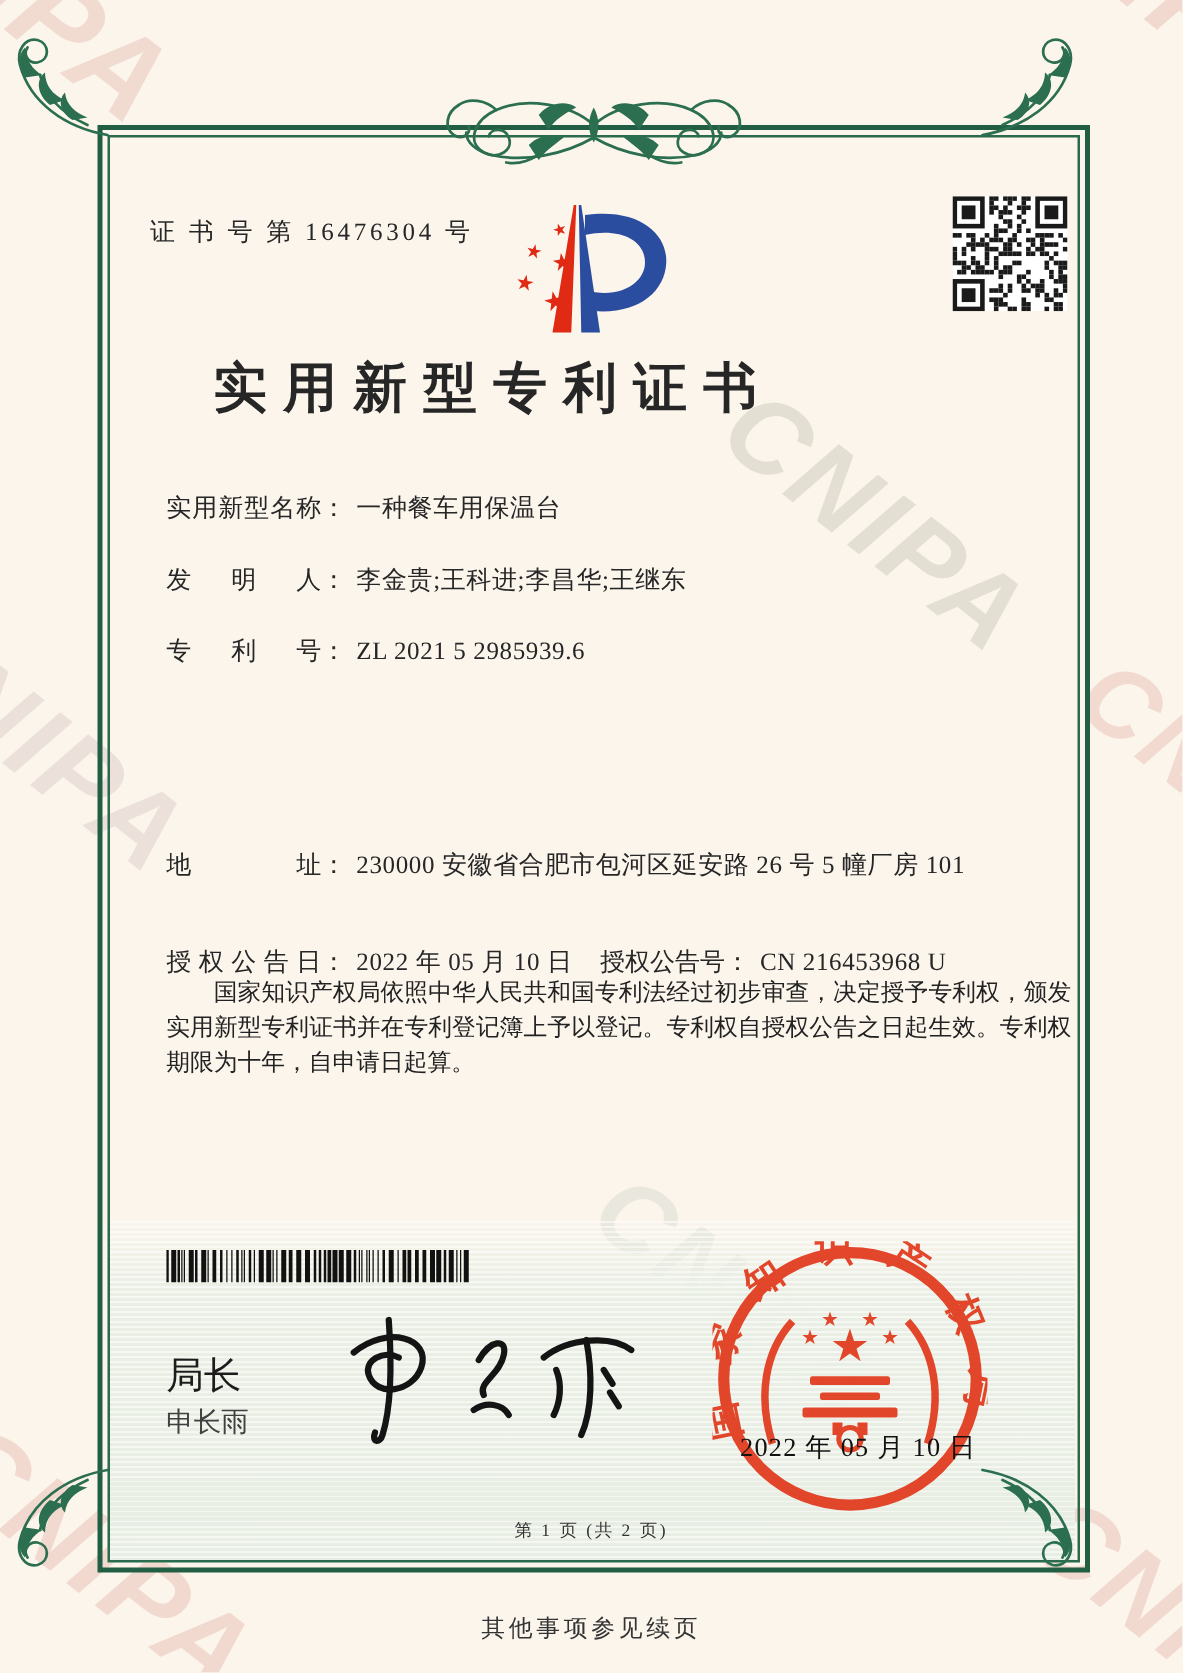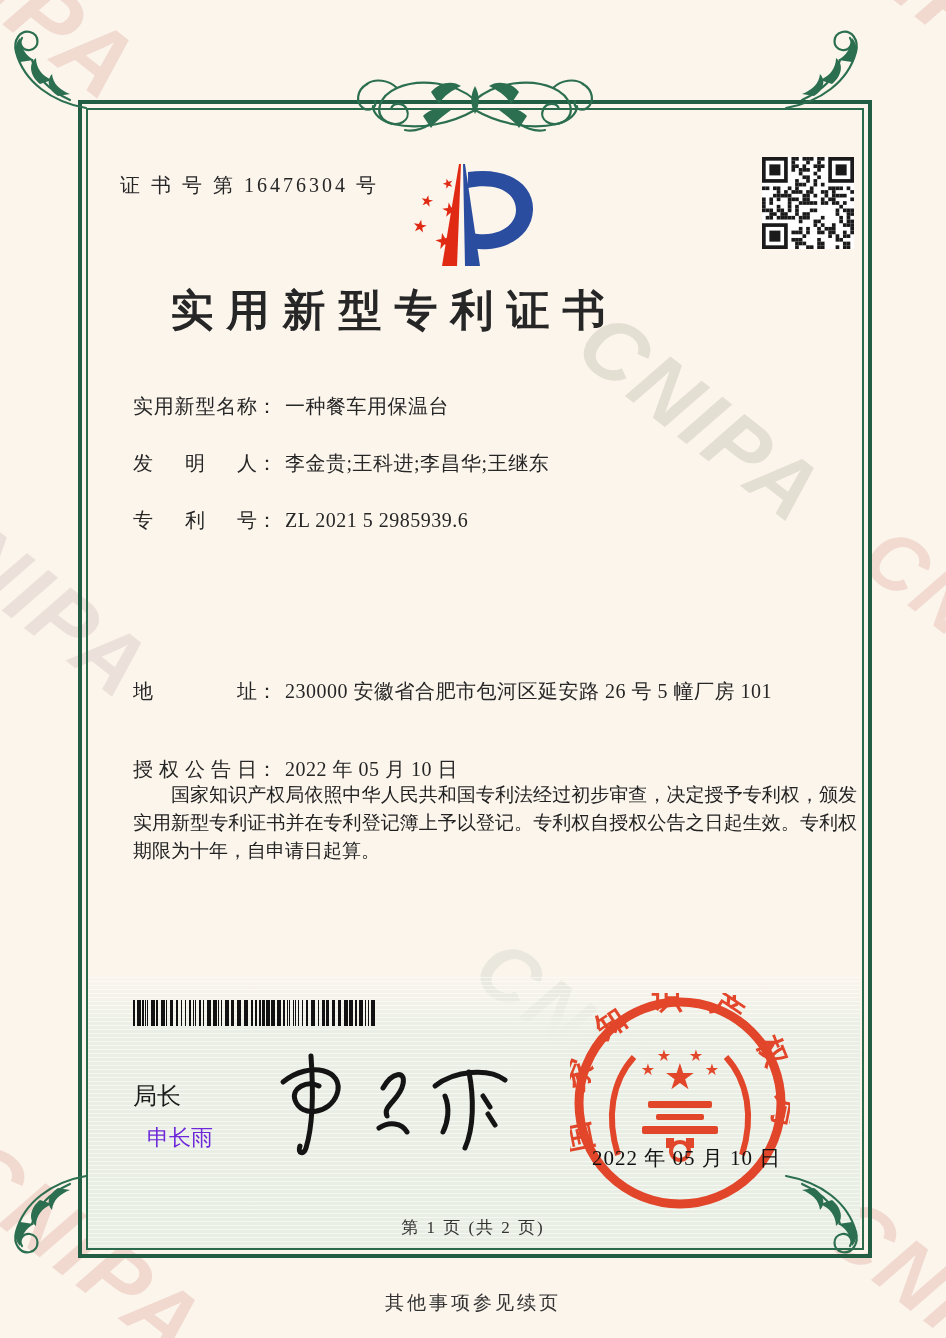--- a/index.html
+++ b/index.html
@@ -46,30 +46,30 @@
   .r1{top:393px;} .r2{top:450px;} .r3{top:507px;} .r4{top:564px;}
   .r5{top:621px;} .r6{top:678px;} .r7{top:756px;}
   .grant2{position:absolute;left:347px;top:0;white-space:nowrap;}
 
   
   .paras{position:absolute;z-index:3;left:133px;top:781px;width:724px;}
   .paras p{margin:0;font-size:19px;line-height:28px;text-indent:2em;text-align:justify;color:#222;}
 
   
   .barcode{position:absolute;z-index:3;left:133px;top:1000px;}
-  .director-title{position:absolute;z-index:3;left:133px;top:1080px;font-size:24px;
+  .director-title{position:absolute;z-index:3;left:133px;top:1080px;font-size:30px;
         font-family:Liberation Sans, sans-serif;color:#1c1c1c;}
   .director-name{position:absolute;z-index:3;left:133px;top:1123px;font-size:22px;
-        font-family:"Liberation Sans", sans-serif;color:#6d28d9;margin-left:14px;}
+        font-family:"Liberation Sans", sans-serif;color:#404040;}
   .signature{position:absolute;z-index:4;left:255px;top:1042px;}
   .seal{position:absolute;z-index:4;left:570px;top:993px;}
   .seal-date{position:absolute;z-index:5;left:592px;top:1144px;font-size:21px;color:#111;
         letter-spacing:1px;white-space:nowrap;}
   .page-num{position:absolute;z-index:3;left:0;top:1216px;width:946px;text-align:center;
-        font-size:17px;letter-spacing:2px;color:#333;}
+        font-size:14px;letter-spacing:2px;color:#333;}
   .cont-note{position:absolute;z-index:3;left:0;top:1274px;width:946px;text-align:center;
         font-size:19px;letter-spacing:3px;color:#333;margin-top:16px;}
 </style>
 </head>
 <body>
 
 <div class="page">
 
   <div class="wm wm-tl">CNIPA</div>
   <div class="wm wm-tr">CNIPA</div>
@@ -382,20 +382,23 @@
     <span class="flabel">发明人</span><span>：</span><span class="fvalue">李金贵;王科进;李昌华;王继东</span>
   </div>
   <div class="frow r3">
     <span class="flabel">专利号</span><span>：</span><span class="fvalue">ZL 2021 5 2985939.6</span>
   </div>
   <div class="frow r6">
     <span class="flabel">地址</span><span>：</span><span class="fvalue">230000 安徽省合肥市包河区延安路 26 号 5 幢厂房 101</span>
   </div>
   <div class="frow r7">
     <span class="flabel">授权公告日</span><span>：</span><span class="fvalue">2022 年 05 月 10 日</span>
+    <span class="grant2">
+      <span>授权公告号</span><span>：</span><span class="fvalue">CN 216453968 U</span>
+    </span>
   </div>
 
   <div class="paras">
     <p>国家知识产权局依照中华人民共和国专利法经过初步审查，决定授予专利权，颁发实用新型专利证书并在专利登记簿上予以登记。专利权自授权公告之日起生效。专利权期限为十年，自申请日起算。</p>
   </div>
 
   <svg class="barcode" width="243" height="26" viewBox="0 0 243 26">
     <g id="barcode-bars" fill="#111">
         <rect x="0" y="0" width="2" height="26"></rect>
         <rect x="4" y="0" width="4" height="26"></rect>

